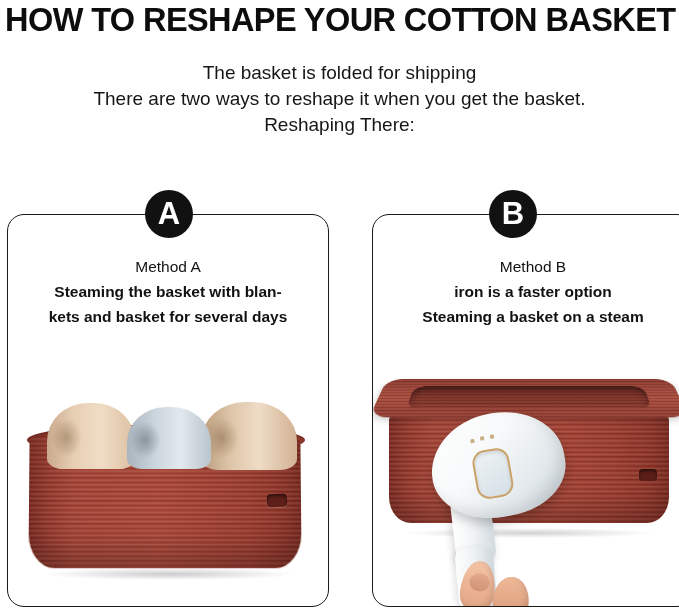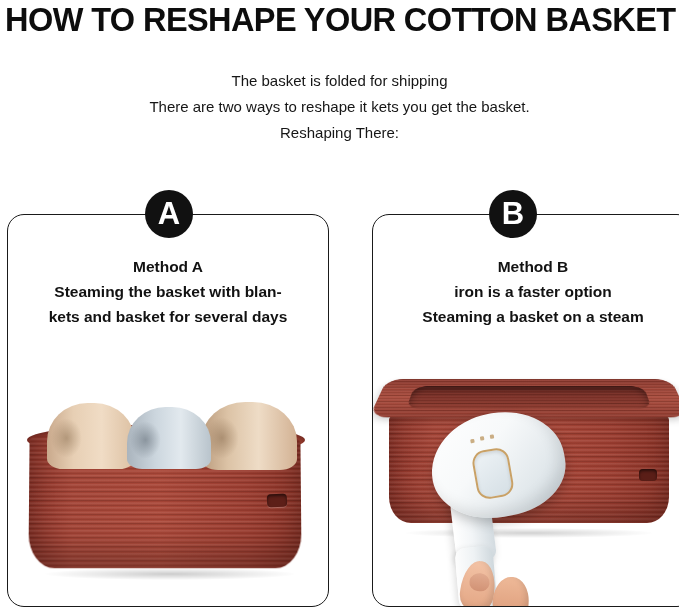--- a/index.html
+++ b/index.html
@@ -29,24 +29,24 @@
     letter-spacing: -0.6px;
     transform: scaleX(0.985);
     transform-origin: center top;
     color: #0d0d0d;
     white-space: nowrap;
   }
 
   #subhead {
     position: absolute;
     left: 0;
-    top: 68px;
+    top: 60px;
     width: 679px;
     text-align: center;
-    font-size: 15px;
+    font-size: 19px;
     line-height: 26px;
     color: #161616;
   }
   #subhead div { white-space: nowrap; }
 
   
   .panel {
     position: absolute;
     top: 214px;
     width: 320px;
@@ -62,21 +62,21 @@
   .panel-caption {
     position: absolute;
     left: 0;
     top: 39px;
     width: 320px;
     text-align: center;
     font-size: 15.5px;
     line-height: 25px;
     color: #121212;
   }
-  .caption-title { font-weight: bold; }
+  .caption-title { font-weight: normal; }
   .caption-body { font-weight: bold; }
 
   .badge {
     position: absolute;
     top: 190px;
     width: 48px;
     height: 48px;
     border-radius: 50%;
     background: #111111;
     color: #ffffff;
@@ -340,21 +340,21 @@
     opacity: 0.9;
   }
 </style>
 </head>
 <body>
 
 <div id="headline">HOW TO RESHAPE YOUR COTTON BASKET</div>
 
 <div id="subhead">
   <div>The basket is folded for shipping</div>
-  <div>There are two ways to reshape it kets you get the basket.</div>
+  <div>There are two ways to reshape it when you get the basket.</div>
   <div>Reshaping There:</div>
 </div>
 
 <div class="panel" id="panel-a">
 
   <div class="panel-caption">
     <div class="caption-title">Method A</div>
     <div class="caption-body">Steaming the basket with blan-</div>
     <div class="caption-body">kets and basket for several days</div>
   </div>

